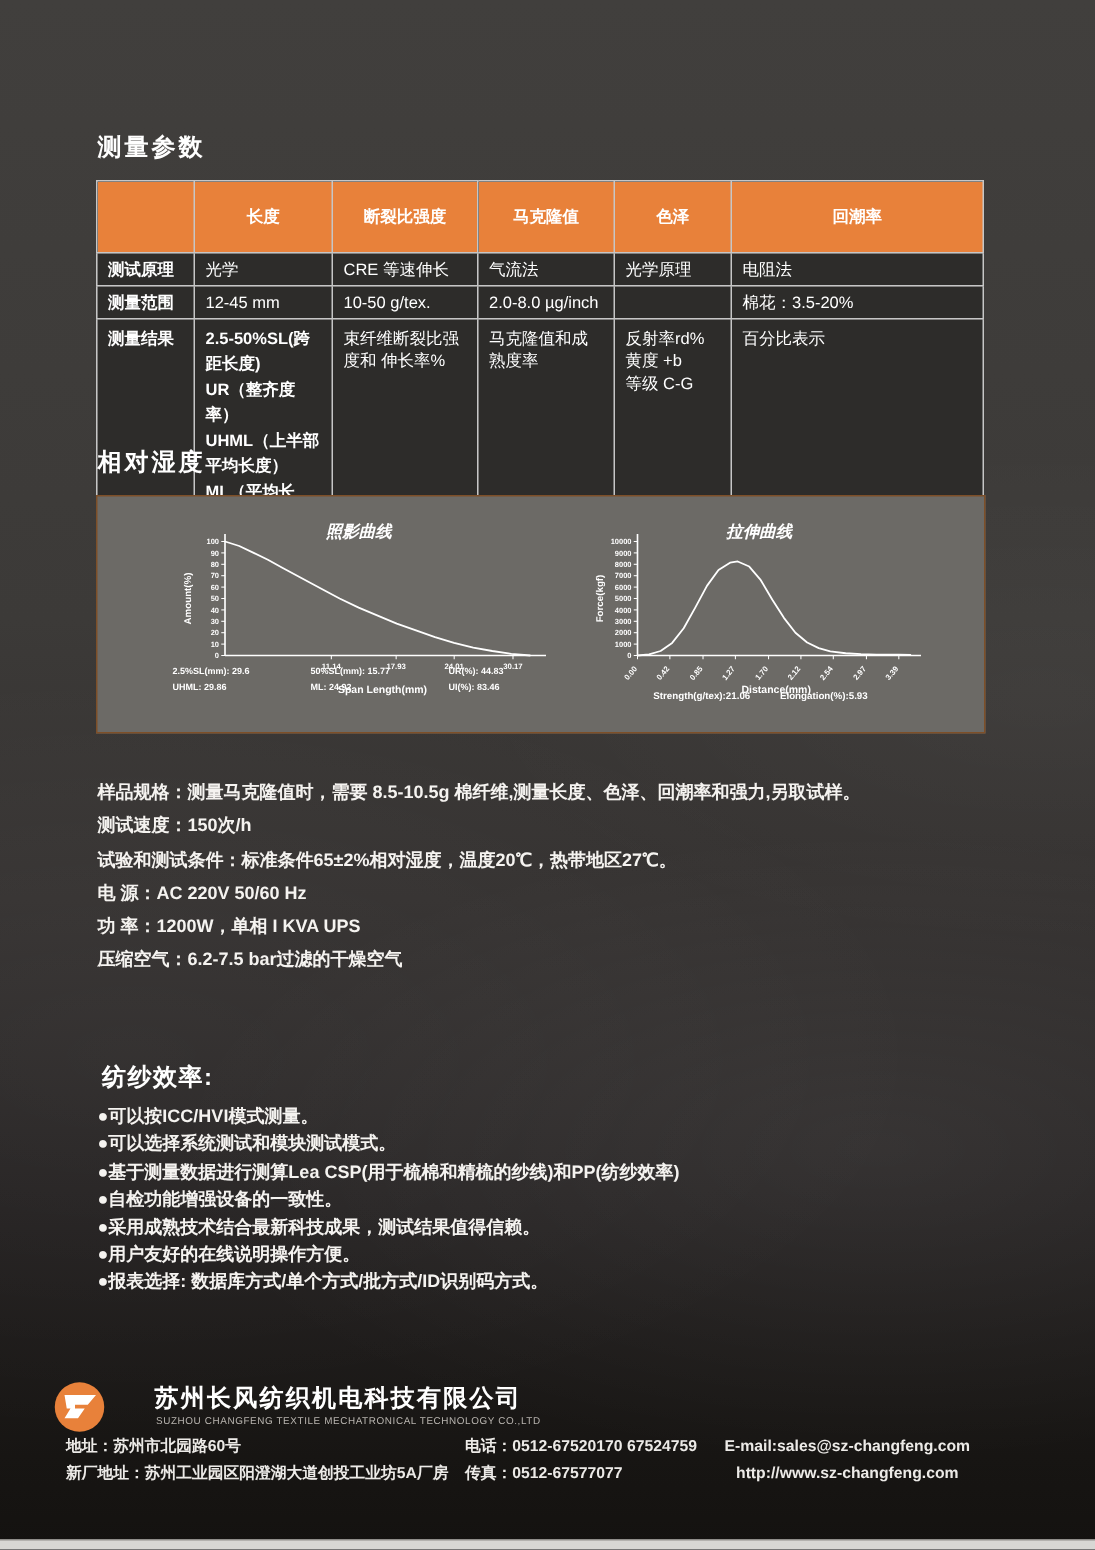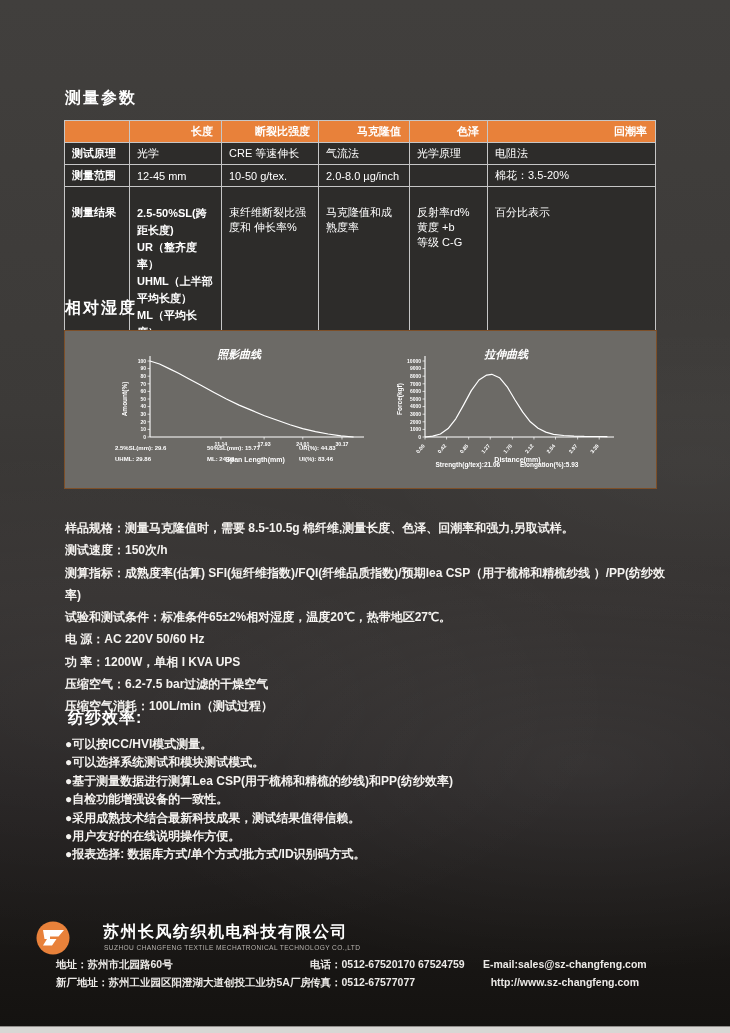--- a/index.html
+++ b/index.html
@@ -9,43 +9,43 @@
     background:
       radial-gradient(ellipse 760px 340px at 80% 74%, rgba(255,255,255,0.07), rgba(255,255,255,0) 62%),
       radial-gradient(ellipse 900px 430px at 12% 68%, rgba(255,255,255,0.045), rgba(255,255,255,0) 60%),
       radial-gradient(ellipse 600px 260px at 95% 45%, rgba(255,255,255,0.03), rgba(255,255,255,0) 65%),
       linear-gradient(180deg,#413f3d 0%,#3c3a38 40%,#343130 58%,#242121 78%,#171513 94%,#141210 100%);
   }
   .sec-title{position:absolute;font-size:16px;font-weight:bold;letter-spacing:2px;color:#fff;text-align:center;}
   
   .ptable{position:absolute;left:64px;top:120px;width:591px;border-collapse:collapse;table-layout:fixed;}
   .ptable th,.ptable td{border:1px solid #c6c6c6;overflow:hidden;}
-  .ptable th{background:#e8813a;color:#fff;font-size:11px;font-weight:bold;text-align:right;padding:3px 8px;height:15px;}
+  .ptable th{background:#e8813a;color:#fff;font-size:11px;font-weight:bold;text-align:center;padding:16px 8px;height:15px;}
   .ptable td{background:#2d2c2a;color:#fff;font-size:11px;padding:2px 7px;height:17px;}
   .ptable td.lbl{font-weight:bold;}
-  .ptable tr.results td{vertical-align:top;padding-top:18px;height:72px;}
+  .ptable tr.results td{vertical-align:top;padding-top:5px;height:72px;}
   .pre{white-space:pre-line;}
   .tiny{font-size:7.5px;line-height:1.55;font-weight:bold;}
   
   .panel{position:absolute;left:64px;top:330px;width:591px;height:157px;background:#6c6a66;border:1px solid #7d4f28;}
   .panel svg{position:absolute;overflow:visible;}
   .stats1{position:absolute;left:50px;top:114px;display:flex;flex-direction:column;gap:5px;font-size:6px;font-weight:bold;color:#fff;}
   .stats1 .srow{display:flex;}
   .stats1 .srow span{width:92px;}
   .stats2{position:absolute;left:322px;top:130px;width:240px;text-align:center;font-size:6.5px;font-weight:bold;color:#fff;}
   .stats2 span{margin:0 9px;}
   
   .specs{position:absolute;left:65px;top:517px;width:600px;font-size:12px;font-weight:bold;line-height:22.3px;color:#f5f3f0;}
   .adv-title{position:absolute;left:68px;top:708px;font-size:16px;font-weight:bold;letter-spacing:1px;color:#fff;}
   .adv{position:absolute;left:65px;top:735px;width:610px;font-size:12px;font-weight:bold;line-height:18.4px;color:#f5f3f0;}
   
   .logo{position:absolute;left:34px;top:919px;}
   .co-cn{position:absolute;left:103px;top:922px;font-size:16px;font-weight:bold;letter-spacing:1.5px;color:#fff;}
   .co-en{position:absolute;left:104px;top:944px;font-size:6.6px;letter-spacing:0.4px;color:#b8b4af;}
-  .faddr{position:absolute;left:56px;top:955px;font-size:10.5px;font-weight:bold;line-height:18px;color:#eceae7;}
+  .faddr{position:absolute;left:44px;top:955px;font-size:10.5px;font-weight:bold;line-height:18px;color:#eceae7;}
   .ftel{position:absolute;left:310px;top:955px;font-size:10.5px;font-weight:bold;line-height:18px;color:#eceae7;}
   .fmail{position:absolute;left:483px;top:955px;font-size:10.5px;font-weight:bold;line-height:18px;color:#eceae7;text-align:center;}
   .bottom-strip{position:absolute;left:0;bottom:0;width:730px;height:6px;background:#d8d7d4;border-top:1px solid #8f8d8a;}
 </style>
 </head>
 <body>
 
 <div id="page">
 
   <div class="sec-title" style="left:65px;top:88px;">测量参数</div>
@@ -204,26 +204,24 @@
     </div>
     <div class="stats2">
       <span>Strength(g/tex):21.06</span>
       <span>Elongation(%):5.93</span>
     </div>
   </div>
 
   <div class="specs">
     <div>样品规格：测量马克隆值时，需要 8.5-10.5g 棉纤维,测量长度、色泽、回潮率和强力,另取试样。</div>
     <div>测试速度：150次/h</div>
-    <div>测算指标：成熟度率(估算) SFI(短纤维指数)/FQI(纤维品质指数)/预期lea CSP（用于梳棉和精梳纱线 ）/PP(纺纱效率)</div>
     <div>试验和测试条件：标准条件65±2%相对湿度，温度20℃，热带地区27℃。</div>
     <div>电 源：AC 220V 50/60 Hz</div>
     <div>功 率：1200W，单相 I KVA UPS</div>
     <div>压缩空气：6.2-7.5 bar过滤的干燥空气</div>
-    <div>压缩空气消耗：100L/min（测试过程）</div>
   </div>
 
   <div class="adv-title">纺纱效率:</div>
   <div class="adv">
     <div>●可以按ICC/HVI模式测量。</div>
     <div>●可以选择系统测试和模块测试模式。</div>
     <div>●基于测量数据进行测算Lea CSP(用于梳棉和精梳的纱线)和PP(纺纱效率)</div>
     <div>●自检功能增强设备的一致性。</div>
     <div>●采用成熟技术结合最新科技成果，测试结果值得信赖。</div>
     <div>●用户友好的在线说明操作方便。</div>

